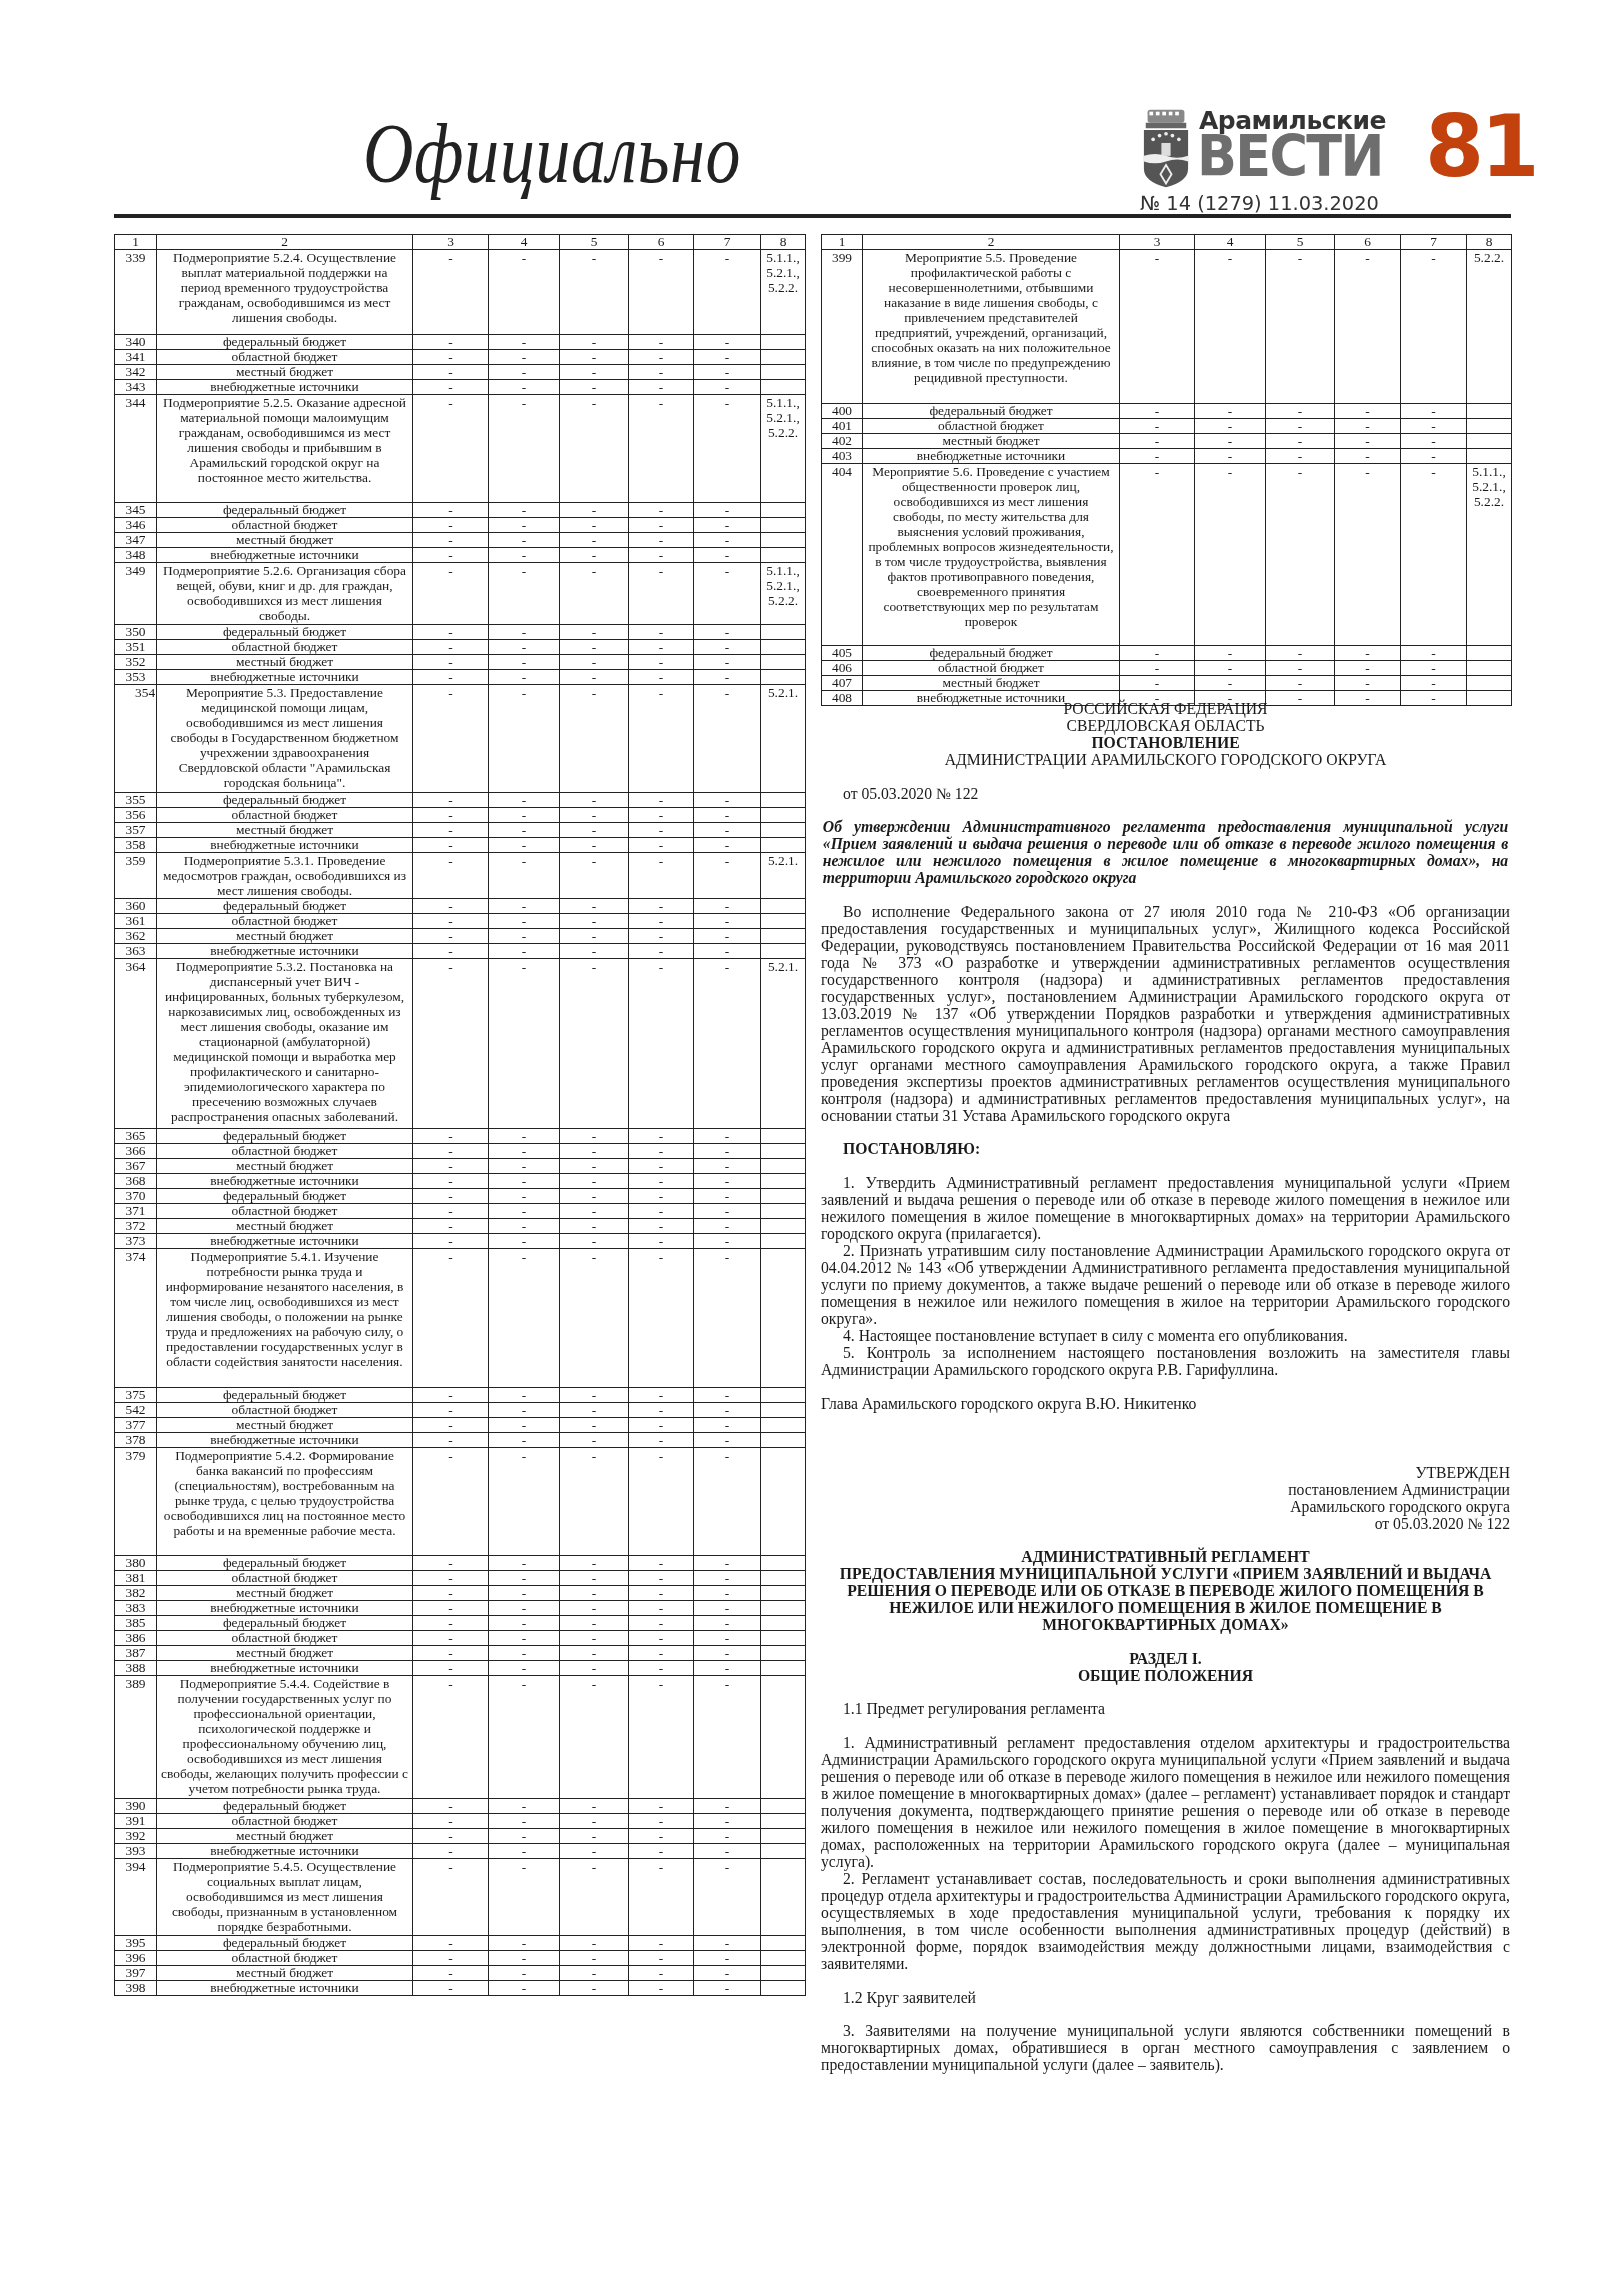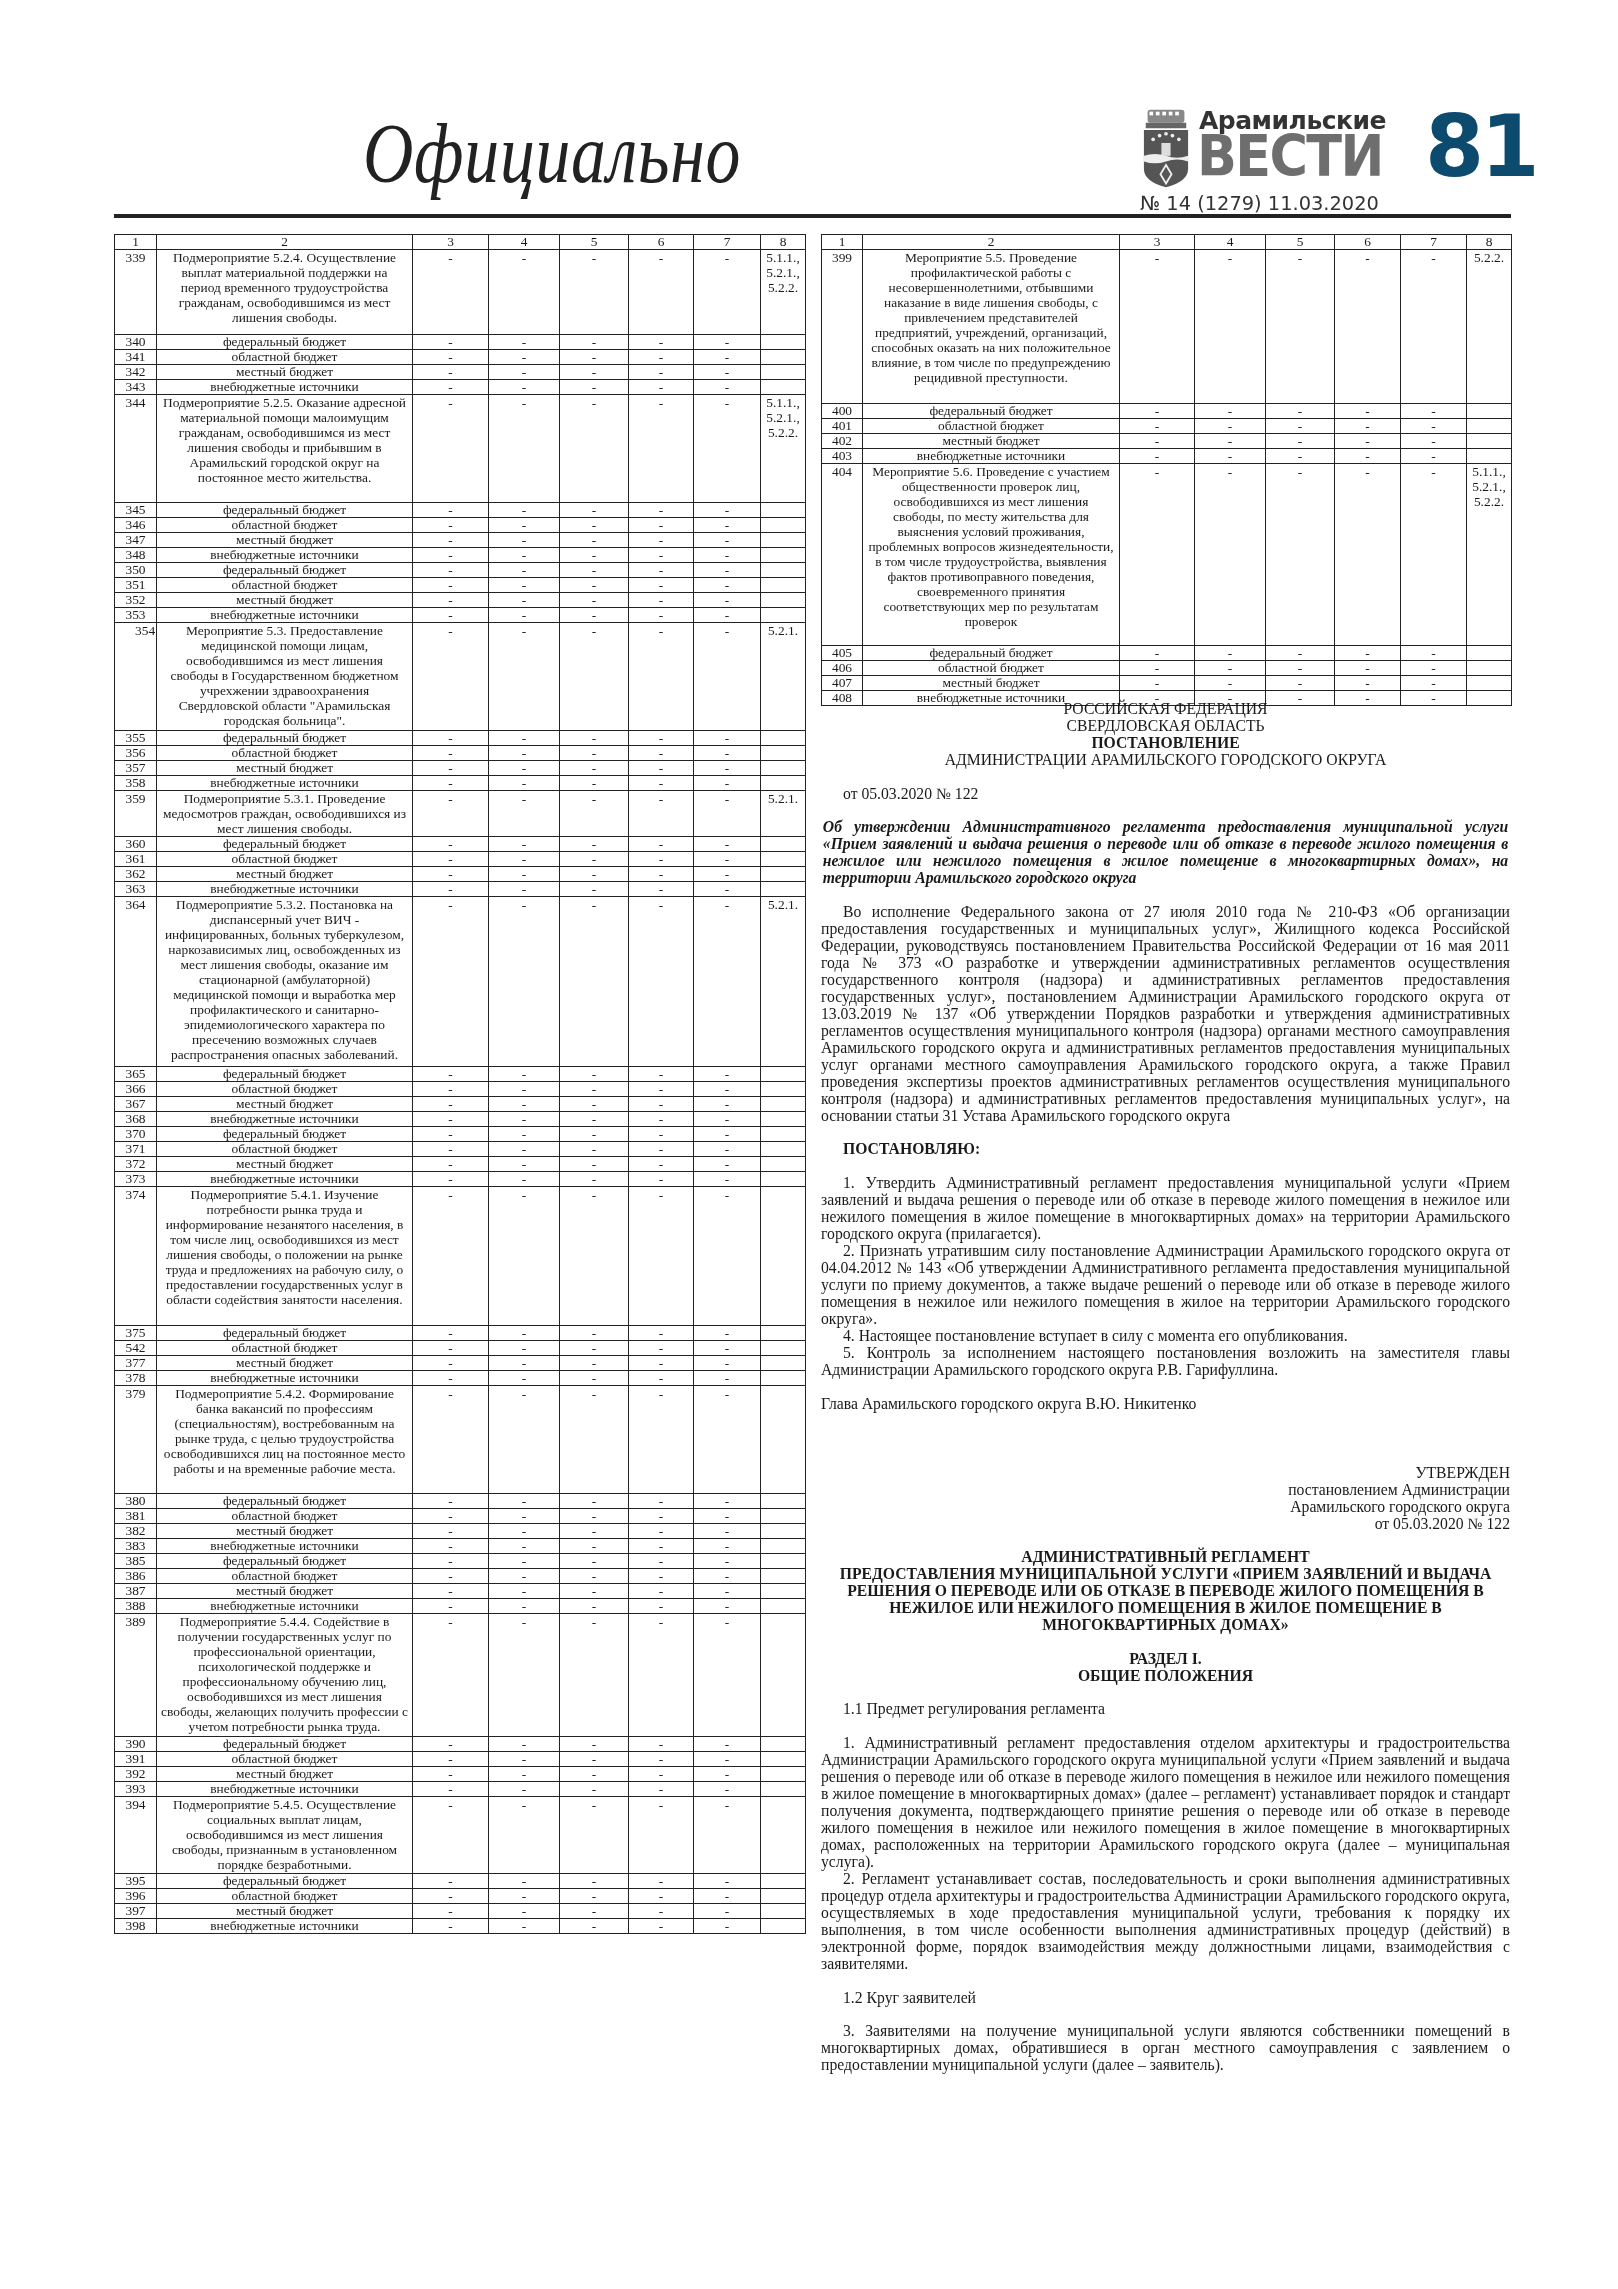--- a/index.html
+++ b/index.html
@@ -12,21 +12,21 @@
   .logo { position: absolute; left: 1026px; top: 5.5px; width: 277px; height: 83px; }
   .crest { position: absolute; left: 0; top: 0; width: 52px; height: 81px; }
   .brand-small { position: absolute; left: 59px; top: -1.8px; font-family: "DejaVu Sans", sans-serif;
          font-size: 25px; font-weight: bold; color: #333; letter-spacing: -0.5px; }
   .brand-big { position: absolute; left: 57px; top: 20px; font-family: "DejaVu Sans", sans-serif;
          font-size: 57px; font-weight: bold; color: #6e6e6e; letter-spacing: -1.8px;
          transform: scaleX(0.92); transform-origin: left top; line-height: 1; }
   .issue { position: absolute; left: 1026px; top: 90px; font-family: "DejaVu Sans", sans-serif;
          font-size: 19.4px; color: #333; }
   .page-number { position: absolute; left: 1311px; top: -5.5px; font-family: "DejaVu Sans", sans-serif;
-         font-size: 85px; font-weight: bold; color: #0c4a6e; letter-spacing: -3.7px; }
+         font-size: 85px; font-weight: bold; color: #c2410c; letter-spacing: -3.7px; }
   .header-rule { position: absolute; left: 114px; top: 214px; width: 1397px; height: 3.7px; background: #222; }
 
   table.grid { position: absolute; border-collapse: collapse; table-layout: fixed;
          font-family: "Liberation Serif", serif; font-size: 13.4px; line-height: 15px; }
   table.grid td { border: 1.4px solid #222; padding: 0 1.8px; vertical-align: top; text-align: center; overflow: hidden; }
   table.grid td.num { text-align: center; }
   table.grid td.desc { text-align: center; padding: 0 3.7px; }
   table.grid td.ref { text-align: center; padding: 0 0.9px; }
   table.grid tr.hdr td { height: 14px; line-height: 14px; }
   table.grid tr.src td { height: 14px; line-height: 14px; }
@@ -189,20 +189,30 @@
       <tr class="src">
         <td class="num">348</td>
         <td class="desc">внебюджетные источники</td>
         <td class="val">-</td>
         <td class="val">-</td>
         <td class="val">-</td>
         <td class="val">-</td>
         <td class="val">-</td>
         <td class="ref"></td>
       </tr>
+      <tr>
+        <td class="num" style="height: 61px;">349</td>
+        <td class="desc" style="height: 61px;">Подмероприятие 5.2.6. Организация сбора вещей, обуви, книг и др.  для граждан, освободившихся из мест лишения свободы.</td>
+        <td class="val" style="height: 61px;">-</td>
+        <td class="val" style="height: 61px;">-</td>
+        <td class="val" style="height: 61px;">-</td>
+        <td class="val" style="height: 61px;">-</td>
+        <td class="val" style="height: 61px;">-</td>
+        <td class="ref" style="height: 61px;">5.1.1., 5.2.1., 5.2.2.</td>
+      </tr>
       <tr class="src">
         <td class="num">350</td>
         <td class="desc">федеральный бюджет</td>
         <td class="val">-</td>
         <td class="val">-</td>
         <td class="val">-</td>
         <td class="val">-</td>
         <td class="val">-</td>
         <td class="ref"></td>
       </tr>

